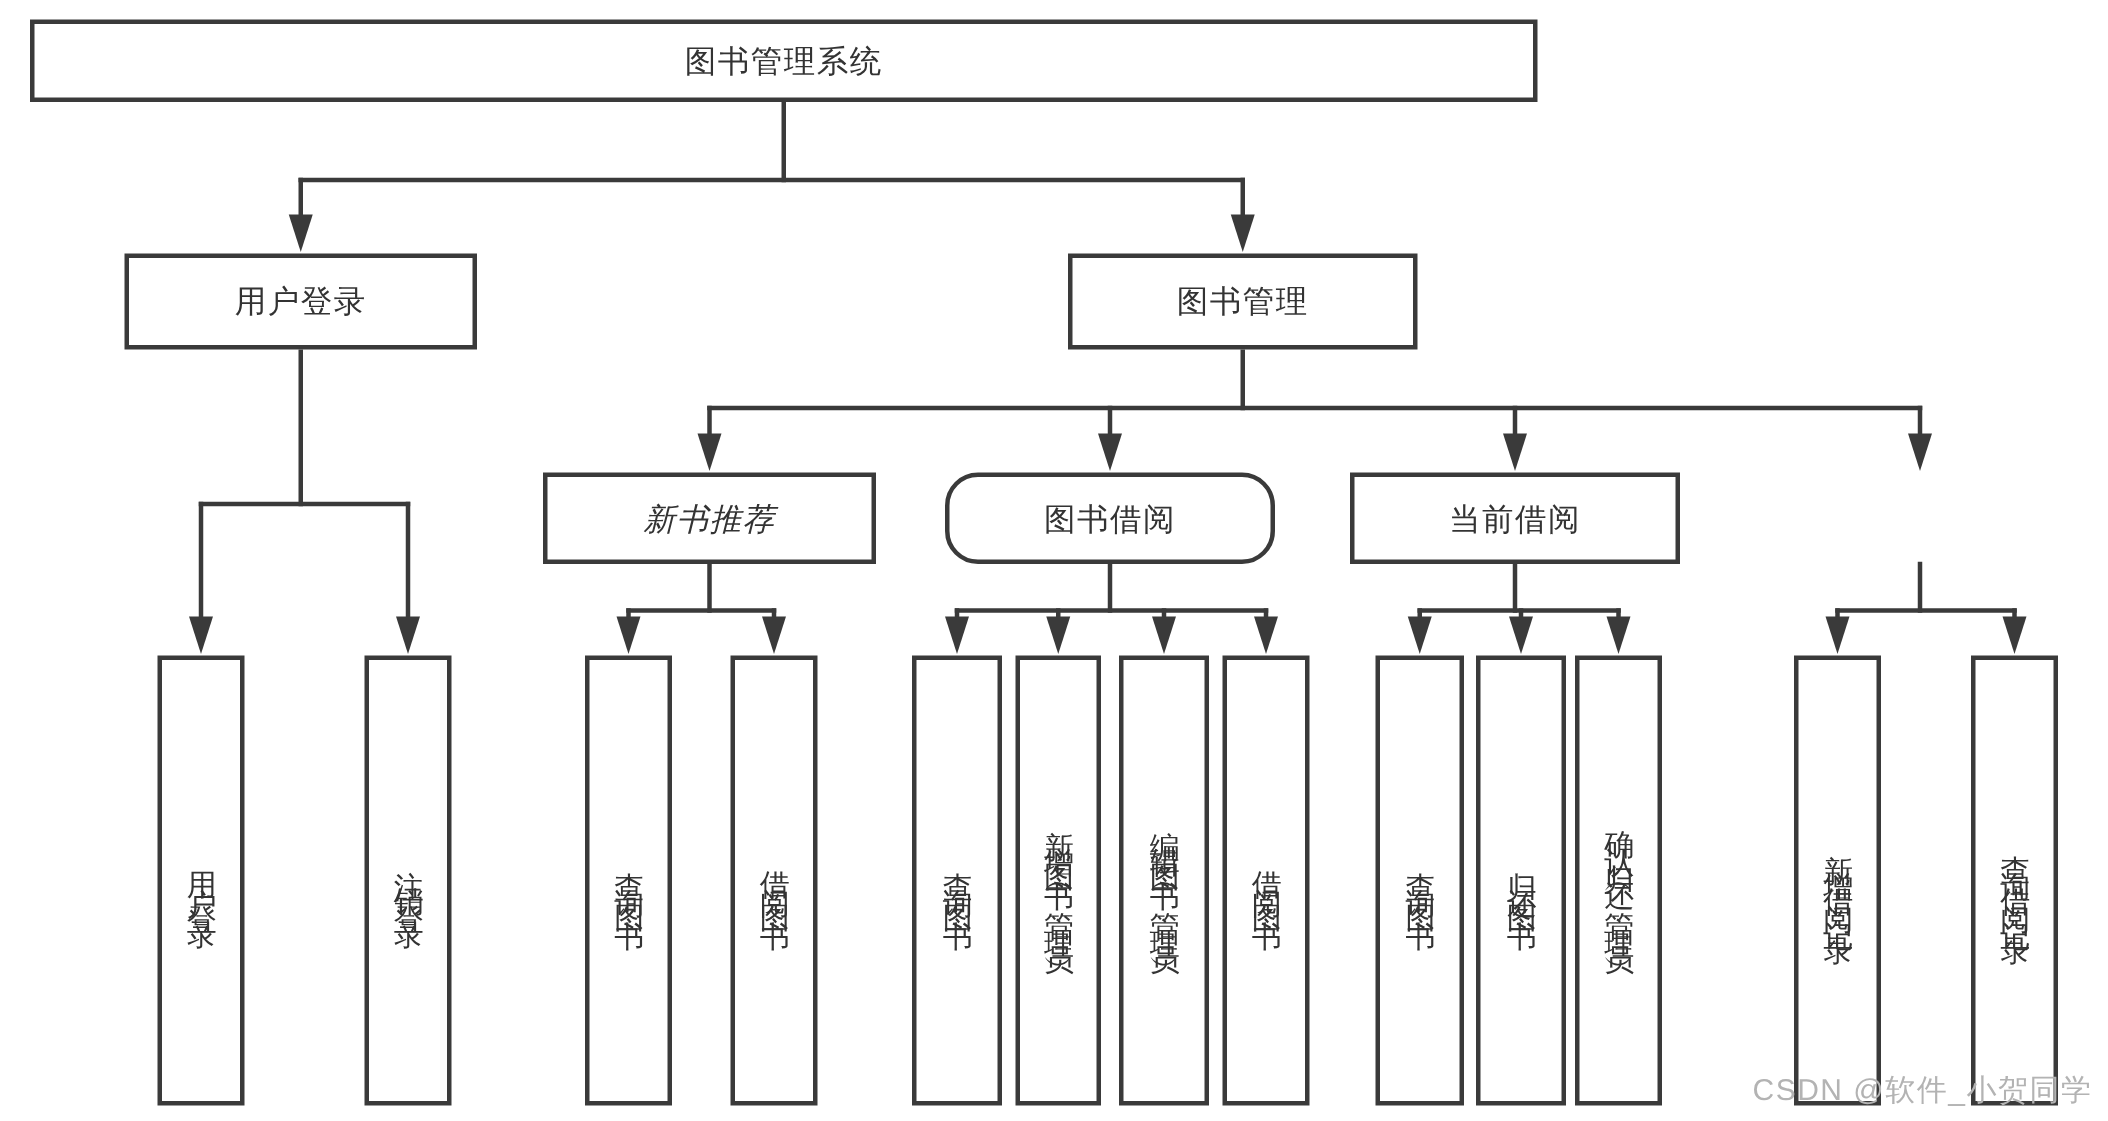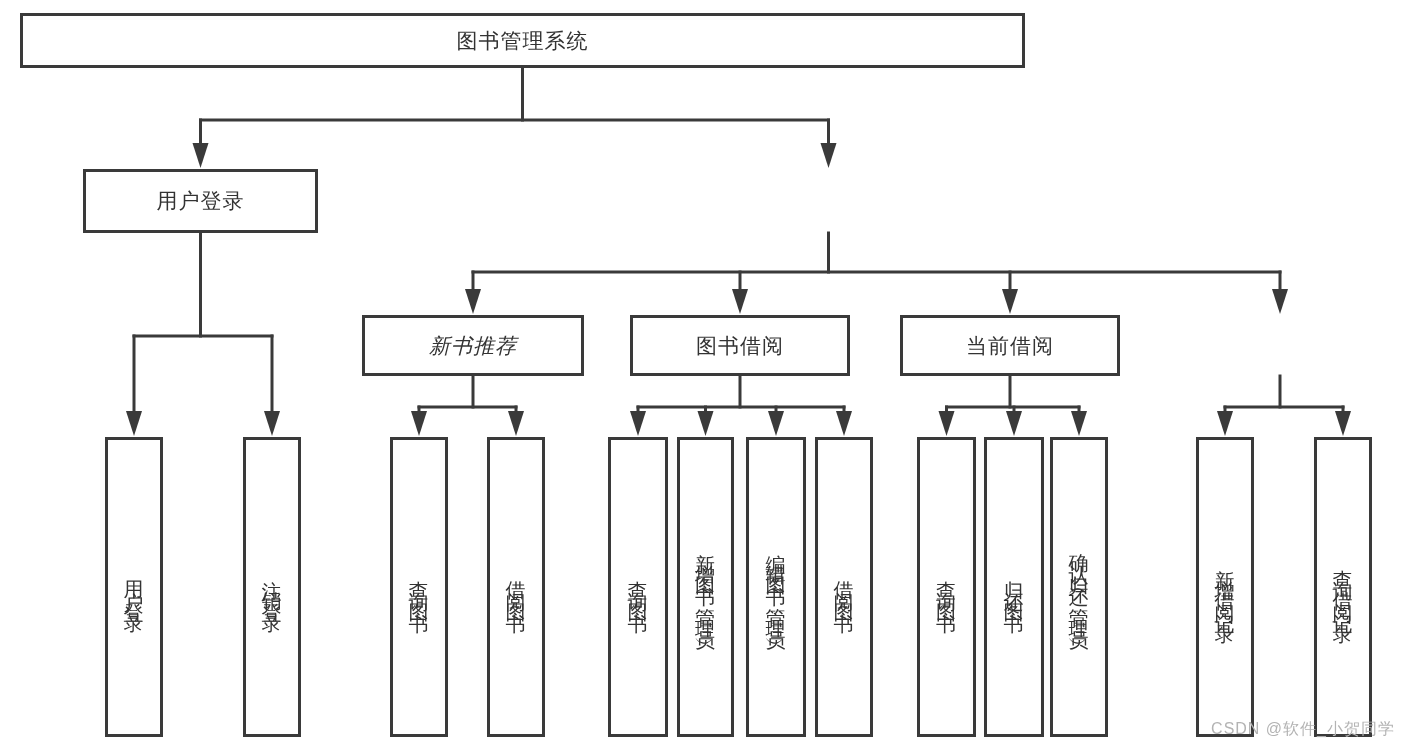--- a/index.html
+++ b/index.html
@@ -15,21 +15,21 @@
     border:3px solid var(--line); color:var(--text);
     display:flex; align-items:center; justify-content:center;
   }
   .node.h .lbl { font-size:21px; letter-spacing:1px; white-space:nowrap; }
   .node.v .lbl {
     writing-mode:vertical-rl; text-orientation:mixed;
     font-size:20px; line-height:1; letter-spacing:11px; white-space:nowrap;
   }
   .watermark {
     position:absolute; right:10px; bottom:7px; z-index:6;
-    font-size:16px; color:var(--wm); letter-spacing:1px; white-space:nowrap;
+    font-size:20px; color:var(--wm); letter-spacing:1px; white-space:nowrap;
   }
 </style>
 </head>
 <body>
 
 <div class="canvas">
   <svg class="connector-svg" viewBox="0 0 1405 747" xmlns="http://www.w3.org/2000/svg">
       <line x1="522.5" y1="68" x2="522.5" y2="120" stroke="#3a3a3a" stroke-width="3" stroke-linecap="square"></line>
       <line x1="200.5" y1="120" x2="828.5" y2="120" stroke="#3a3a3a" stroke-width="3" stroke-linecap="square"></line>
       <line x1="200.5" y1="120" x2="200.5" y2="149" stroke="#3a3a3a" stroke-width="3" stroke-linecap="square"></line>
@@ -83,24 +83,27 @@
       <line x1="1343" y1="407" x2="1343" y2="417" stroke="#3a3a3a" stroke-width="3" stroke-linecap="square"></line>
       <polygon points="1335,411 1351,411 1343,436" fill="#3a3a3a"></polygon>
     </svg>
   <div class="nodes-layer">
       <div class="node h" style="left: 20px; top: 13px; width: 1005px; height: 55px;">
         <span class="lbl">图书管理系统</span>
       </div>
       <div class="node h" style="left: 83px; top: 169px; width: 235px; height: 64px;">
         <span class="lbl">用户登录</span>
       </div>
+      <div class="node h" style="left: 712px; top: 169px; width: 233px; height: 64px;">
+        <span class="lbl">图书管理</span>
+      </div>
       <div class="node h" style="left: 362px; top: 315px; width: 222px; height: 61px; font-style: italic;">
         <span class="lbl">新书推荐</span>
       </div>
-      <div class="node h" style="left: 630px; top: 315px; width: 220px; height: 61px;">
+      <div class="node h" style="left: 630px; top: 315px; width: 220px; height: 61px; border-radius: 22px;">
         <span class="lbl">图书借阅</span>
       </div>
       <div class="node h" style="left: 900px; top: 315px; width: 220px; height: 61px; align-items: center;">
         <span class="lbl">当前借阅</span>
       </div>
       <div class="node v" style="left: 105px; top: 437px; width: 58px; height: 300px;">
         <span class="lbl">用户登录</span>
       </div>
       <div class="node v" style="left: 243px; top: 437px; width: 58px; height: 300px;">
         <span class="lbl">注销登录</span>

